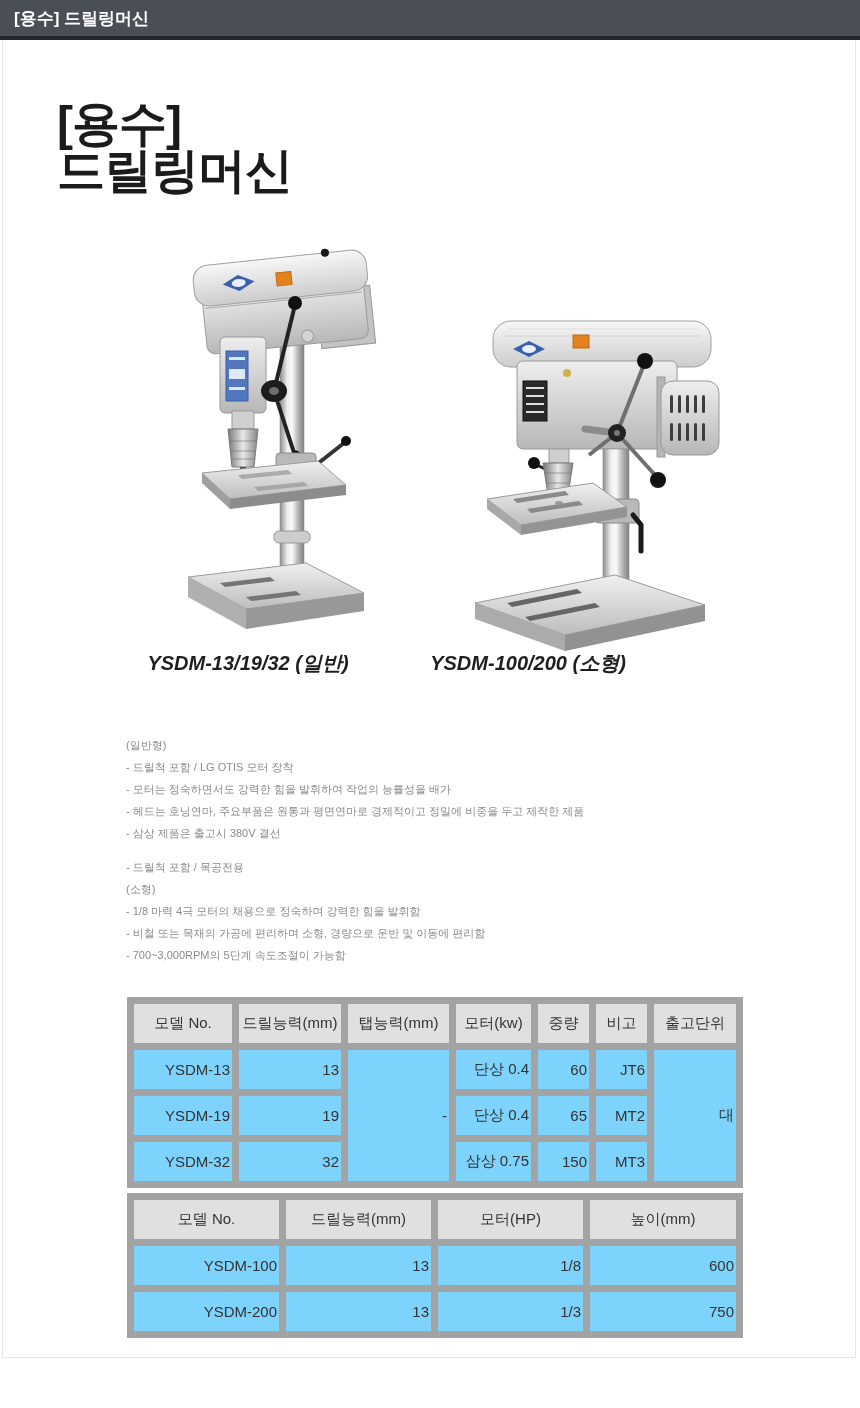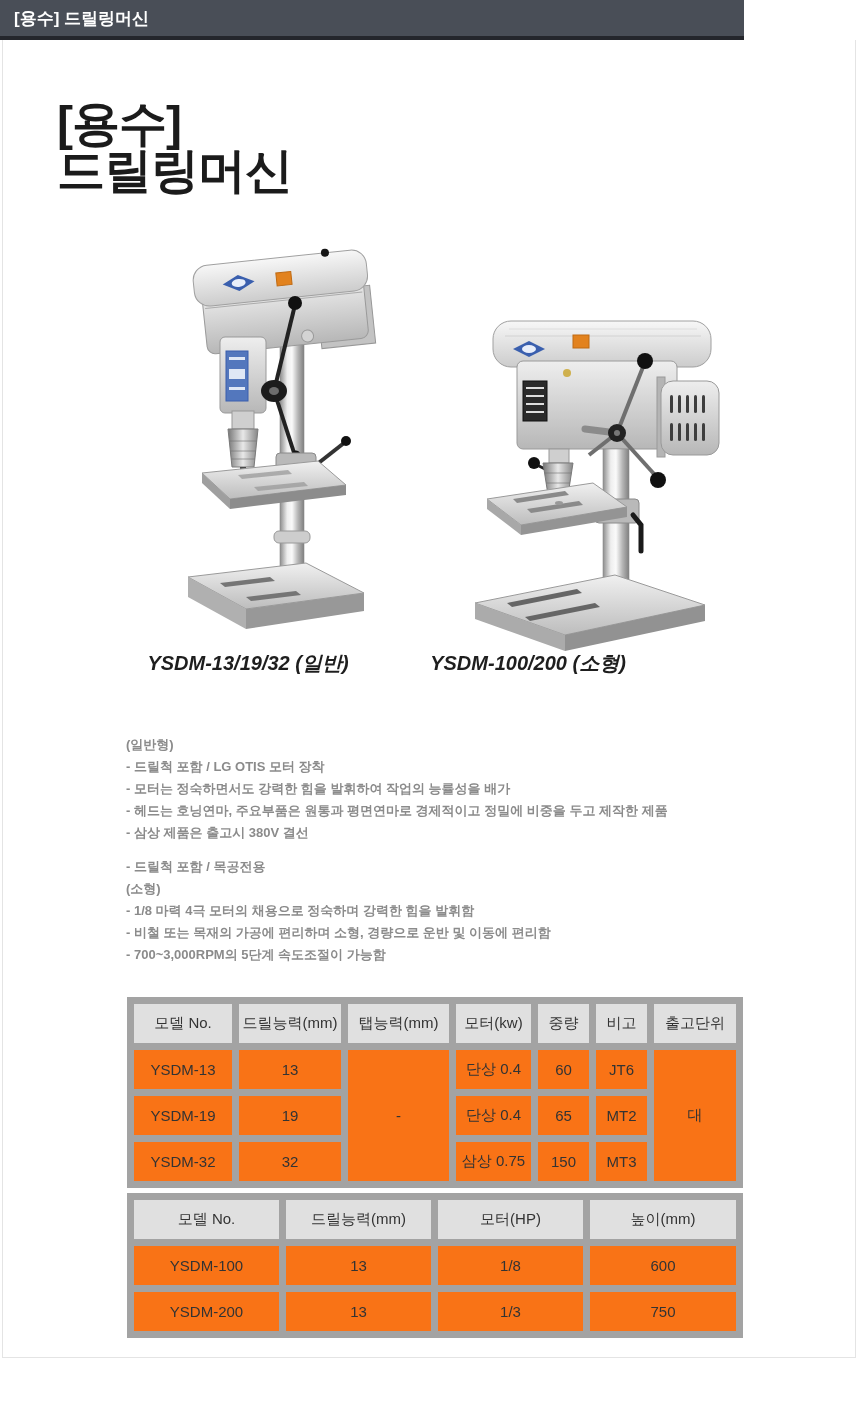--- a/index.html
+++ b/index.html
@@ -1,21 +1,21 @@
 <!DOCTYPE html>
 <html><head>
 <meta charset="utf-8">
 <style>
   html,body { margin:0; padding:0; background:#ffffff; }
   #page {
     position:relative; width:860px; height:1408px; background:#ffffff;
     font-family:"Liberation Sans","DejaVu Sans",sans-serif; overflow:hidden;
   }
   .header-bar {
-    position:absolute; left:0; top:0; width:744px; height:36px;
+    position:absolute; left:0; top:0; width:860px; height:36px;
     background:#494e57; border-bottom:4px solid #24262c;
     display:flex; align-items:center;
   }
   .header-bar .hb-title {
     color:#ffffff; font-size:17px; font-weight:bold; padding-left:14px;
   }
   .content-card {
     position:absolute; left:2px; top:40px; width:852px; height:1317px;
     background:#ffffff;
     border-left:1px solid #e4e4e4; border-right:1px solid #e4e4e4;
@@ -30,36 +30,36 @@
   .fig-general { left:168px; top:243px; width:228px; height:408px; }
   .fig-small   { left:465px; top:303px; width:275px; height:350px; }
   .fig-caption {
     position:absolute; width:250px; text-align:center;
     font-size:20px; font-weight:600; color:#1e1e1e;font-style:italic;
   }
   .cap-general { left:123px; top:650px; }
   .cap-small   { left:403px; top:650px; }
   .desc-block {
     position:absolute; left:126px;
-    font-size:13px; line-height:22px; color:#8b8b8b;font-weight:bold;
+    font-size:11px; line-height:22px; color:#8b8b8b;
   }
   .desc-1 { top:734px; }
   .desc-2 { top:856px; }
   .spec-table {
     position:absolute; left:127px; border-collapse:collapse; table-layout:fixed;
     font-size:15px; color:#333333; text-align:center;
   }
   .table-general { top:997px; }
   .table-small   { top:1193px; }
   .spec-table th, .spec-table td {
     border:7px solid #a3a3a3; height:39px; padding:0 2px;
     font-weight:normal; vertical-align:middle;
   }
   .spec-table th { background:#e0e0e0; }
-  .spec-table td { background:#f97316; }
+  .spec-table td { background:#7dd3fc;text-align:right; }
 </style>
 </head>
 <body>
 
 <div id="page">
 
   <div class="header-bar">
     <span class="hb-title">[용수] 드릴링머신</span>
   </div>
 

